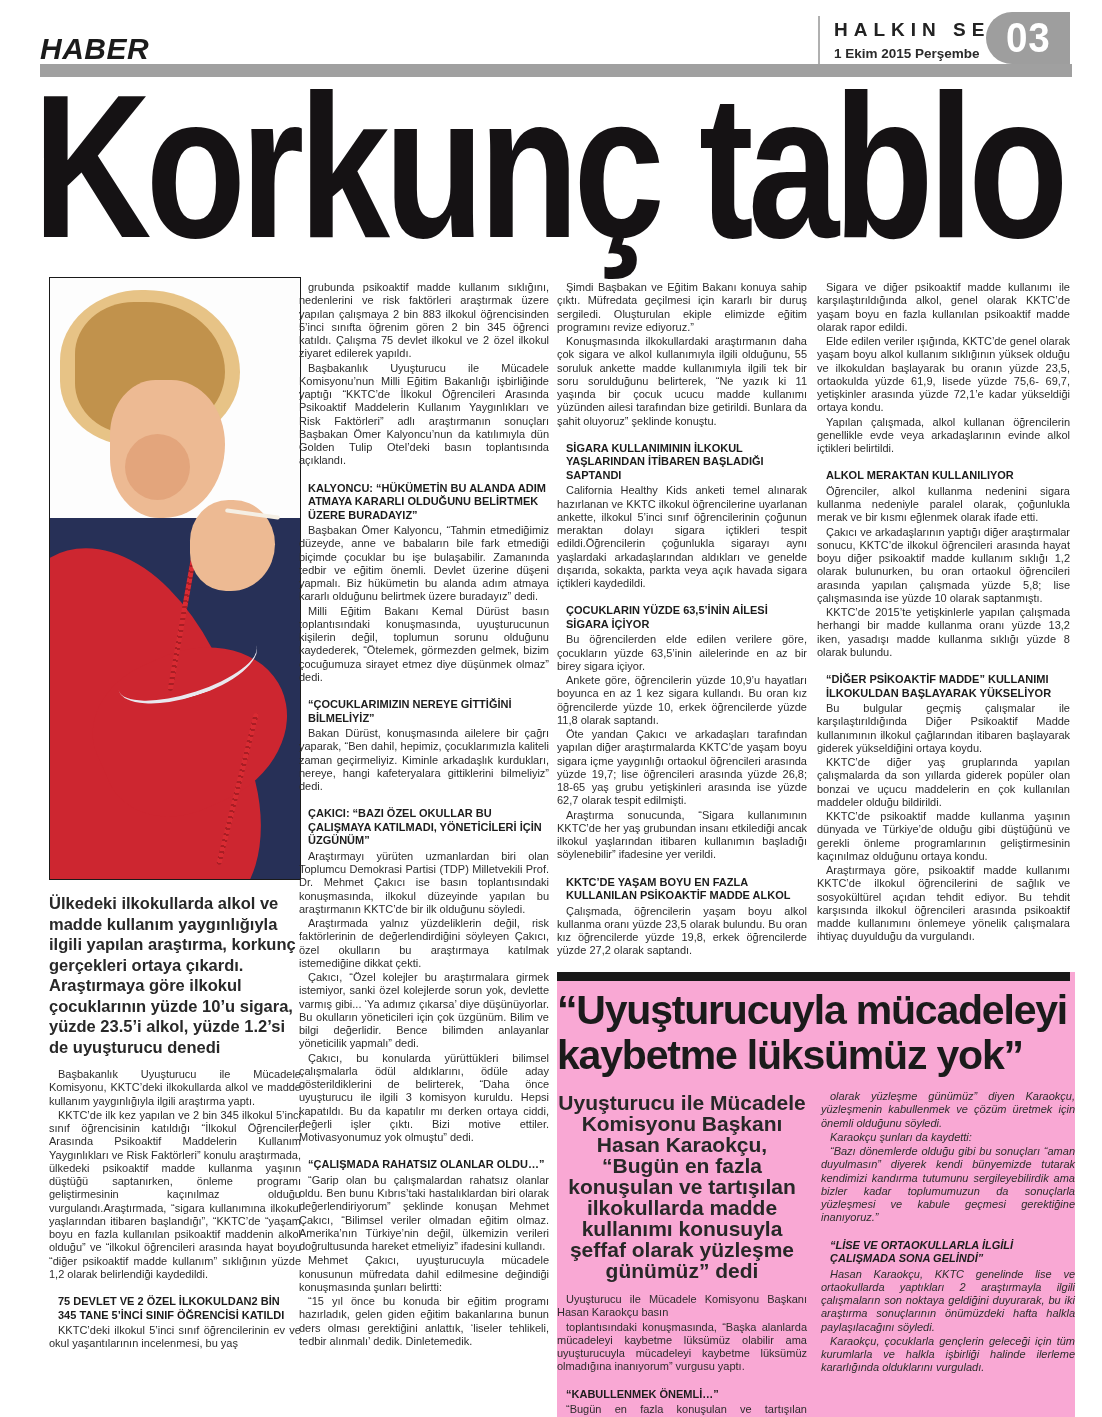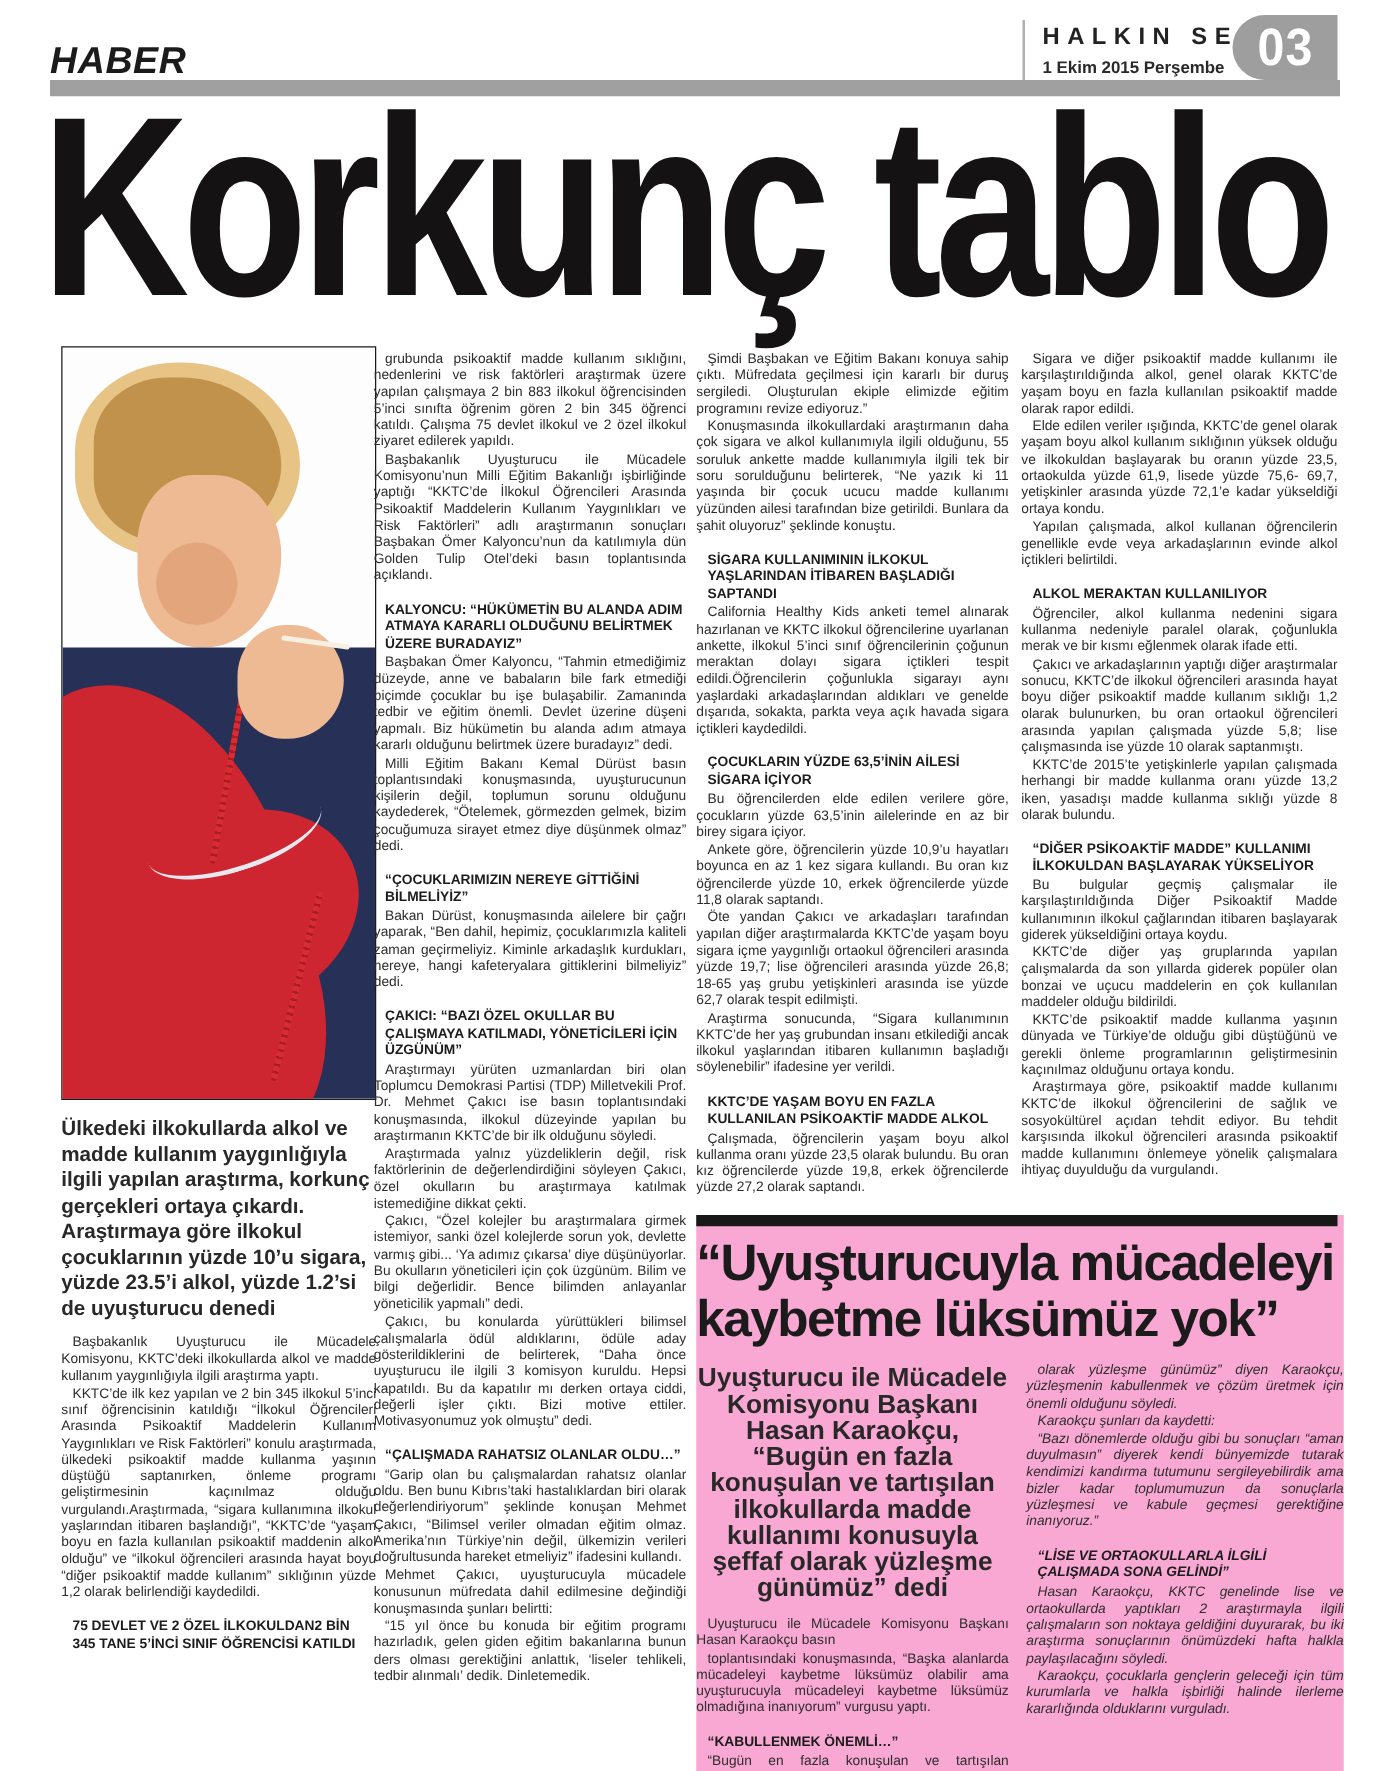--- a/index.html
+++ b/index.html
@@ -147,20 +147,21 @@
     <div class="p-zip"></div>
     <div class="p-zip2"></div>
     <div class="p-hand"></div>
     <div class="p-cig"></div>
   </div>
   <div class="lead-intro">Ülkedeki ilkokullarda alkol ve madde kullanım yaygınlığıyla ilgili yapılan araştırma, korkunç gerçekleri ortaya çıkardı. Araştırmaya göre ilkokul çocuklarının yüzde 10’u sigara, yüzde 23.5’i alkol, yüzde 1.2’si de uyuşturucu denedi</div>
   <div>
       <p class="para">Başbakanlık Uyuşturucu ile Mücadele Komisyonu, KKTC’deki ilkokullarda alkol ve madde kullanım yaygınlığıyla ilgili araştırma yaptı.</p>
       <p class="para">KKTC’de ilk kez yapılan ve 2 bin 345 ilkokul 5’inci sınıf öğrencisinin katıldığı “İlkokul Öğrencileri Arasında Psikoaktif Maddelerin Kullanım Yaygınlıkları ve Risk Faktörleri” konulu araştırmada, ülkedeki psikoaktif madde kullanma yaşının düştüğü saptanırken, önleme programı geliştirmesinin kaçınılmaz olduğu vurgulandı.Araştırmada, “sigara kullanımına ilkokul yaşlarından itibaren başlandığı”, “KKTC’de “yaşam boyu en fazla kullanılan psikoaktif maddenin alkol olduğu” ve “ilkokul öğrencileri arasında hayat boyu “diğer psikoaktif madde kullanım” sıklığının yüzde 1,2 olarak belirlendiği kaydedildi.</p>
       <div class="subhead">75 DEVLET VE 2 ÖZEL İLKOKULDAN2 BİN 345 TANE 5’İNCİ SINIF ÖĞRENCİSİ KATILDI</div>
+      <p class="para">KKTC’deki ilkokul 5’inci sınıf öğrencilerinin ev ve okul yaşantılarının incelenmesi, bu yaş</p>
     </div>
 </div>
 
 <div class="col" id="col2">
     <p class="para">grubunda psikoaktif madde kullanım sıklığını, nedenlerini ve risk faktörleri araştırmak üzere yapılan çalışmaya 2 bin 883 ilkokul öğrencisinden 5’inci sınıfta öğrenim gören 2 bin 345 öğrenci katıldı. Çalışma 75 devlet ilkokul ve 2 özel ilkokul ziyaret edilerek yapıldı.</p>
     <p class="para">Başbakanlık Uyuşturucu ile Mücadele Komisyonu’nun Milli Eğitim Bakanlığı işbirliğinde yaptığı “KKTC’de İlkokul Öğrencileri Arasında Psikoaktif Maddelerin Kullanım Yaygınlıkları ve Risk Faktörleri” adlı araştırmanın sonuçları Başbakan Ömer Kalyoncu’nun da katılımıyla dün Golden Tulip Otel’deki basın toplantısında açıklandı.</p>
     <div class="subhead">KALYONCU: “HÜKÜMETİN BU ALANDA ADIM ATMAYA KARARLI OLDUĞUNU BELİRTMEK ÜZERE BURADAYIZ”</div>
     <p class="para">Başbakan Ömer Kalyoncu, “Tahmin etmediğimiz düzeyde, anne ve babaların bile fark etmediği biçimde çocuklar bu işe bulaşabilir. Zamanında tedbir ve eğitim önemli. Devlet üzerine düşeni yapmalı. Biz hükümetin bu alanda adım atmaya kararlı olduğunu belirtmek üzere buradayız” dedi.</p>
     <p class="para">Milli Eğitim Bakanı Kemal Dürüst basın toplantısındaki konuşmasında, uyuşturucunun kişilerin değil, toplumun sorunu olduğunu kaydederek, “Ötelemek, görmezden gelmek, bizim çocuğumuza sirayet etmez diye düşünmek olmaz” dedi.</p>
     <div class="subhead">“ÇOCUKLARIMIZIN NEREYE GİTTİĞİNİ BİLMELİYİZ”</div>

